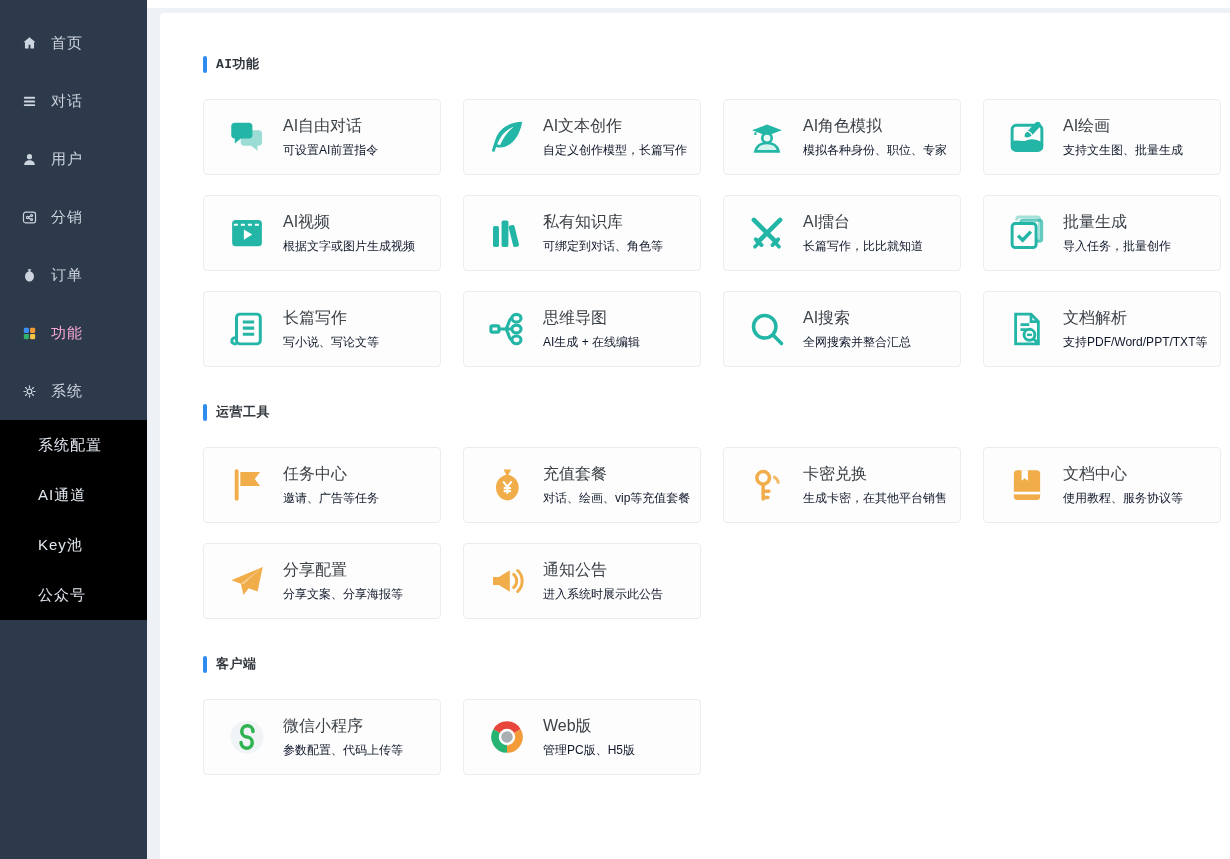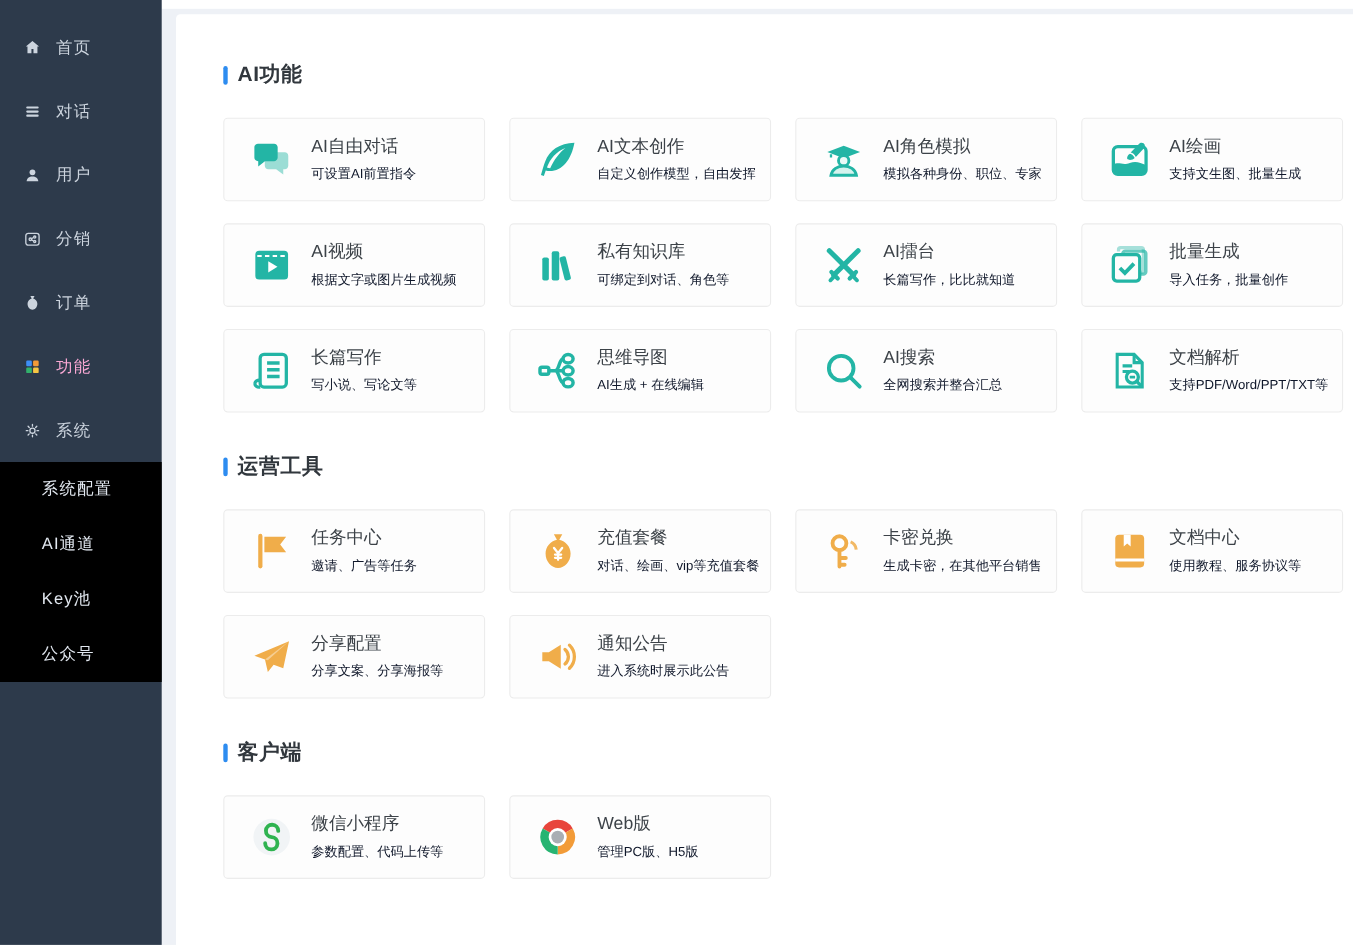--- a/index.html
+++ b/index.html
@@ -16,21 +16,21 @@
   .menu-item .mi-label{flex:1;letter-spacing:1px;}
   .menu-item[data-active="true"]{color:#f9a8d4;}
   .submenu{background:#000000;}
   .submenu-item{height:50px;line-height:50px;padding-left:38px;color:#e2e8f0;font-size:15px;letter-spacing:1px;cursor:pointer;}
   
   .topbar{position:absolute;left:147px;top:0;right:0;height:8px;background:#ffffff;}
   .main-panel{position:absolute;left:160px;top:13px;right:0;bottom:0;background:#ffffff;border-radius:4px 0 0 0;padding:42px 0 0 43px;box-sizing:border-box;overflow:hidden;}
   .section{margin-bottom:36px;}
   .section-title{display:flex;align-items:center;margin-bottom:26px;}
   .title-bar{width:4px;height:17px;border-radius:2px;background:#2d8cf0;margin-right:9px;}
-  .title-text{font-size:19px;font-weight:bold;color:#31373d;letter-spacing:.5px;}
+  .title-text{font-size:13px;font-weight:bold;color:#31373d;letter-spacing:.5px;font-family:Liberation Mono, monospace;}
   .grid{display:grid;grid-template-columns:repeat(4,238px);gap:20px 22px;}
   .card{border:1px solid #ececec;background:#fdfdfd;border-radius:4px;height:76px;box-sizing:border-box;display:flex;align-items:center;padding:0 20px;cursor:pointer;}
   .card-icon{width:46px;height:46px;flex:none;display:flex;align-items:center;justify-content:center;margin-right:13px;}
   .card-icon svg{width:42px;height:42px;}
   .card-text{min-width:0;}
   .card-title-row{white-space:nowrap;line-height:20px;}
   .card-title{font-size:16px;color:#3c4248;}
   .card-sub{font-size:12px;color:#0f172a;margin-top:6px;white-space:nowrap;}
   .sprite{position:absolute;width:0;height:0;overflow:hidden;}
 </style>
@@ -324,21 +324,21 @@
         <div class="card">
           <span class="card-icon" style="color: rgb(35, 181, 165);">
             <svg>
               <use href="#feather-icon"></use>
             </svg>
           </span>
           <span class="card-text">
             <span class="card-title-row">
               <span class="card-title">AI文本创作</span>
             </span>
-            <div class="card-sub">自定义创作模型，自由发挥</div>
+            <div class="card-sub">自定义创作模型，长篇写作</div>
           </span>
         </div>
 
         <div class="card">
           <span class="card-icon" style="color: rgb(35, 181, 165);">
             <svg>
               <use href="#graduate-icon"></use>
             </svg>
           </span>
           <span class="card-text">

